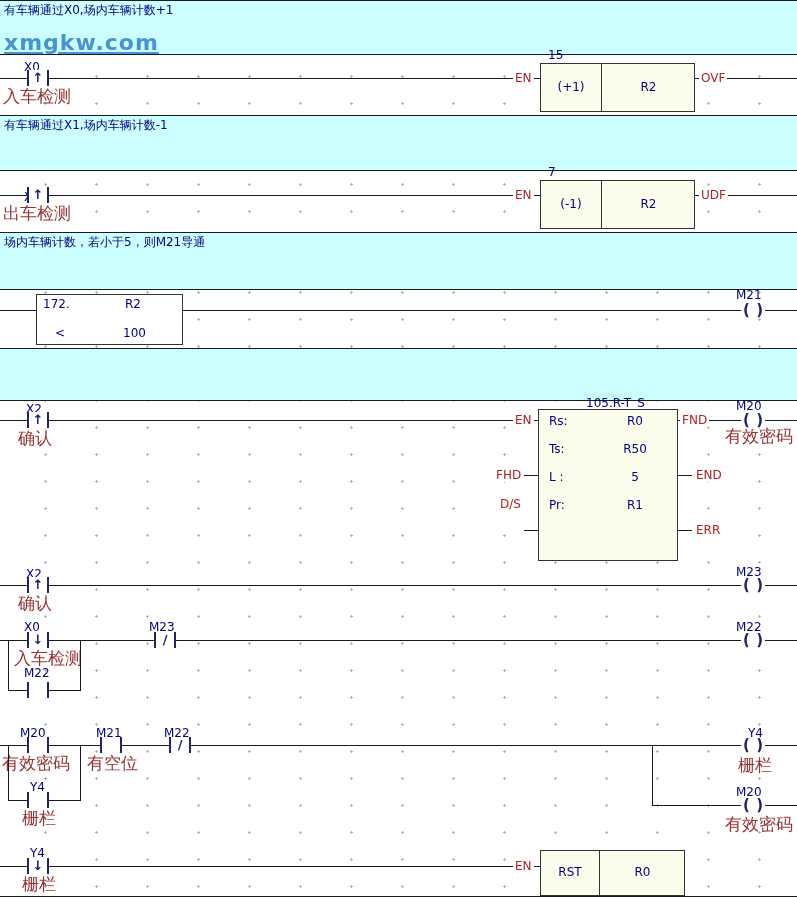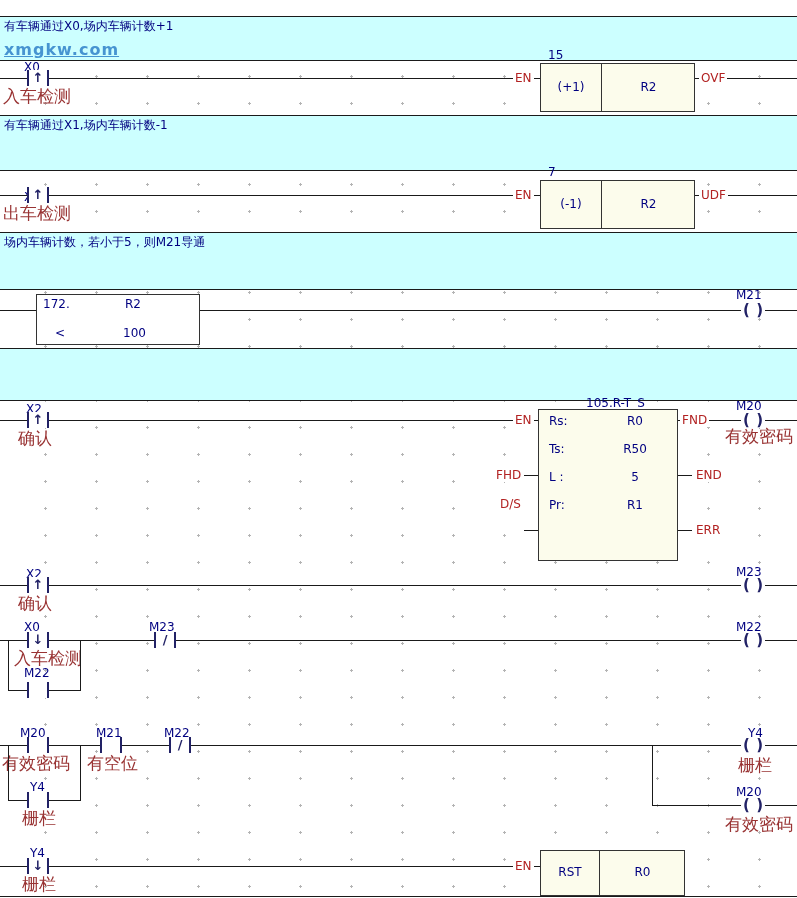--- a/index.html
+++ b/index.html
@@ -2,22 +2,22 @@
 <html><head>
 <meta charset="utf-8">
 <style>
   *{margin:0;padding:0;box-sizing:border-box}
   body{background:#888;font-family:"DejaVu Sans",sans-serif}
   #screen{position:relative;width:797px;height:898px;margin:0 auto;background-color:#ffffff;
     background-image:radial-gradient(circle,#b4b4b4 1px,transparent 1.3px);
     background-size:51px 27px;background-position:20px 9px;overflow:hidden}
   .comment{position:absolute;left:0;width:797px;background:#ccffff;border-top:1px solid #1a1a1a;
     border-bottom:1px solid #1a1a1a;color:#000080;font-size:12px;line-height:15px;padding:2px 4px}
-  .watermark{font-size:16px;font-weight:bold;color:#4694d1;text-decoration:underline;
-    letter-spacing:1px;margin-top:8px}
+  .watermark{font-size:22px;font-weight:bold;color:#4694d1;text-decoration:underline;
+    letter-spacing:1px;margin-top:17px}
   .hl{position:absolute;height:1px;background:#1a1a1a}
   .vl{position:absolute;width:1px;background:#1a1a1a}
   .lbl{position:absolute;font-size:12px;color:#000080;white-space:nowrap;line-height:13px}
   .desc{position:absolute;font-size:17px;color:#993333;white-space:nowrap;line-height:13px}
   .pin{position:absolute;font-size:12px;color:#b22222;background:#fff;padding:0 2px;
     white-space:nowrap;line-height:14px}
   .contact{position:absolute;width:22px;height:16px;background:#fff;display:flex;
     align-items:center;justify-content:center}
   .contact .bar{position:absolute;top:0;bottom:0;width:2px;background:#222266}
   .contact .bar.l{left:0}
@@ -34,21 +34,21 @@
   .cell{position:absolute;font-size:12px;color:#000080;text-align:center;line-height:13px}
   .param-name{position:absolute;left:10px;font-size:12px;color:#000080;line-height:13px}
   .param-val{position:absolute;left:60px;width:72px;text-align:center;font-size:12px;
     color:#000080;line-height:13px}
 </style>
 </head>
 <body>
 
 <div id="screen">
 
-  <div class="comment" style="top:16px;height:45px">
+  <div class="comment" style="top:0;height:55px">
     <div>有车辆通过X0,场内车辆计数+1</div>
     <div class="watermark">xmgkw.com</div>
   </div>
 
   <div class="hl" style="top:78px;left:0;width:540px"></div>
   <div class="hl" style="top:78px;left:695px;width:102px"></div>
   <div class="lbl" style="left:24px;top:61px">X0</div>
   <div class="contact" style="left:27px;top:70px">
     <span class="bar l"></span>
     <span class="sym">↑</span>
@@ -85,21 +85,21 @@
     <div class="cell" style="left:60px;top:17px;width:95px">R2</div>
   </div>
   <div class="pin" style="left:699px;top:188px">UDF</div>
 
   <div class="comment" style="top:232px;height:58px">
     <div>场内车辆计数，若小于5，则M21导通</div>
   </div>
 
   <div class="hl" style="top:310px;left:0;width:36px"></div>
   <div class="hl" style="top:310px;left:183px;width:614px"></div>
-  <div class="box white" style="left:36px;top:294px;width:164px;height:51px">
+  <div class="box white" style="left:36px;top:294px;width:147px;height:51px">
     <div class="lbl" style="left:6px;top:3px">172.</div>
     <div class="lbl" style="left:88px;top:3px">R2</div>
     <div class="lbl" style="left:18px;top:32px">&lt;</div>
     <div class="lbl" style="left:86px;top:32px">100</div>
   </div>
   <div class="lbl" style="left:736px;top:289px">M21</div>
   <div class="coil" style="left:741px;top:302px"></div>
 
   <div class="comment" style="top:348px;height:53px">
   </div>

